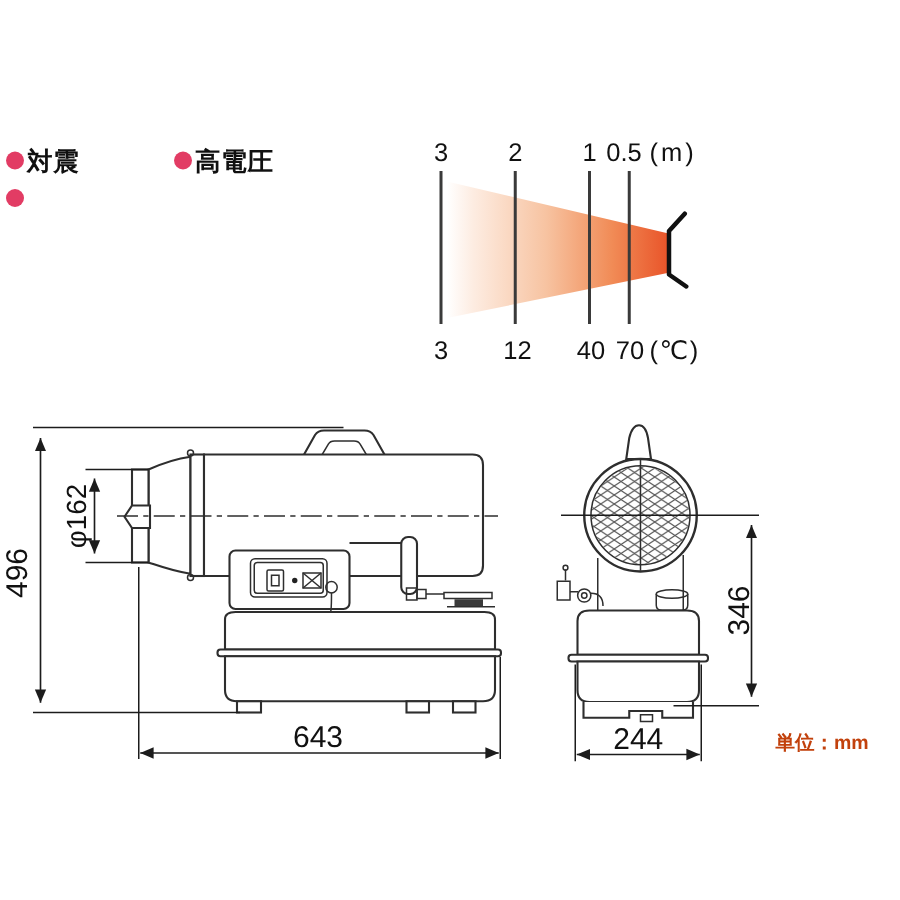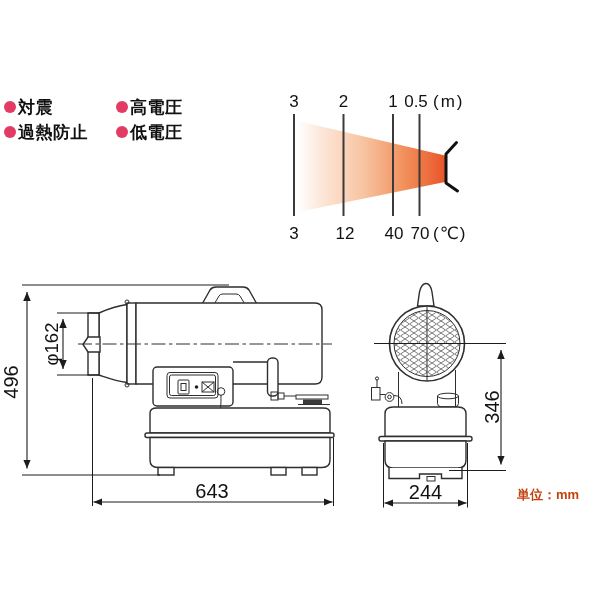--- a/index.html
+++ b/index.html
@@ -30,31 +30,26 @@
 
 <div class="canvas">
 
   <div class="feat-col col-left">
     <div class="feat">
       <span class="bullet" style="background: rgb(226, 60, 100);"></span>
       <span class="feat-label">対震</span>
     </div>
     <div class="feat">
       <span class="bullet" style="background: rgb(226, 60, 100);"></span>
-      <span class="feat-label">過熱防止</span>
     </div>
   </div>
   <div class="feat-col col-right">
     <div class="feat">
       <span class="bullet" style="background: rgb(226, 60, 100);"></span>
       <span class="feat-label">高電圧</span>
-    </div>
-    <div class="feat">
-      <span class="bullet" style="background: rgb(226, 60, 100);"></span>
-      <span class="feat-label">低電圧</span>
     </div>
   </div>
 
   <svg class="heat-chart" width="330" height="160" viewBox="270 85 330 160">
     <defs>
       <linearGradient id="heatgrad" gradientUnits="userSpaceOnUse" x1="298" y1="0" x2="445" y2="0">
         <stop offset="0" stop-color="#ffffff"></stop>
         <stop offset="0.12" stop-color="#fdece1"></stop>
         <stop offset="0.45" stop-color="#f7c3a1"></stop>
         <stop offset="0.75" stop-color="#f18b56"></stop>

